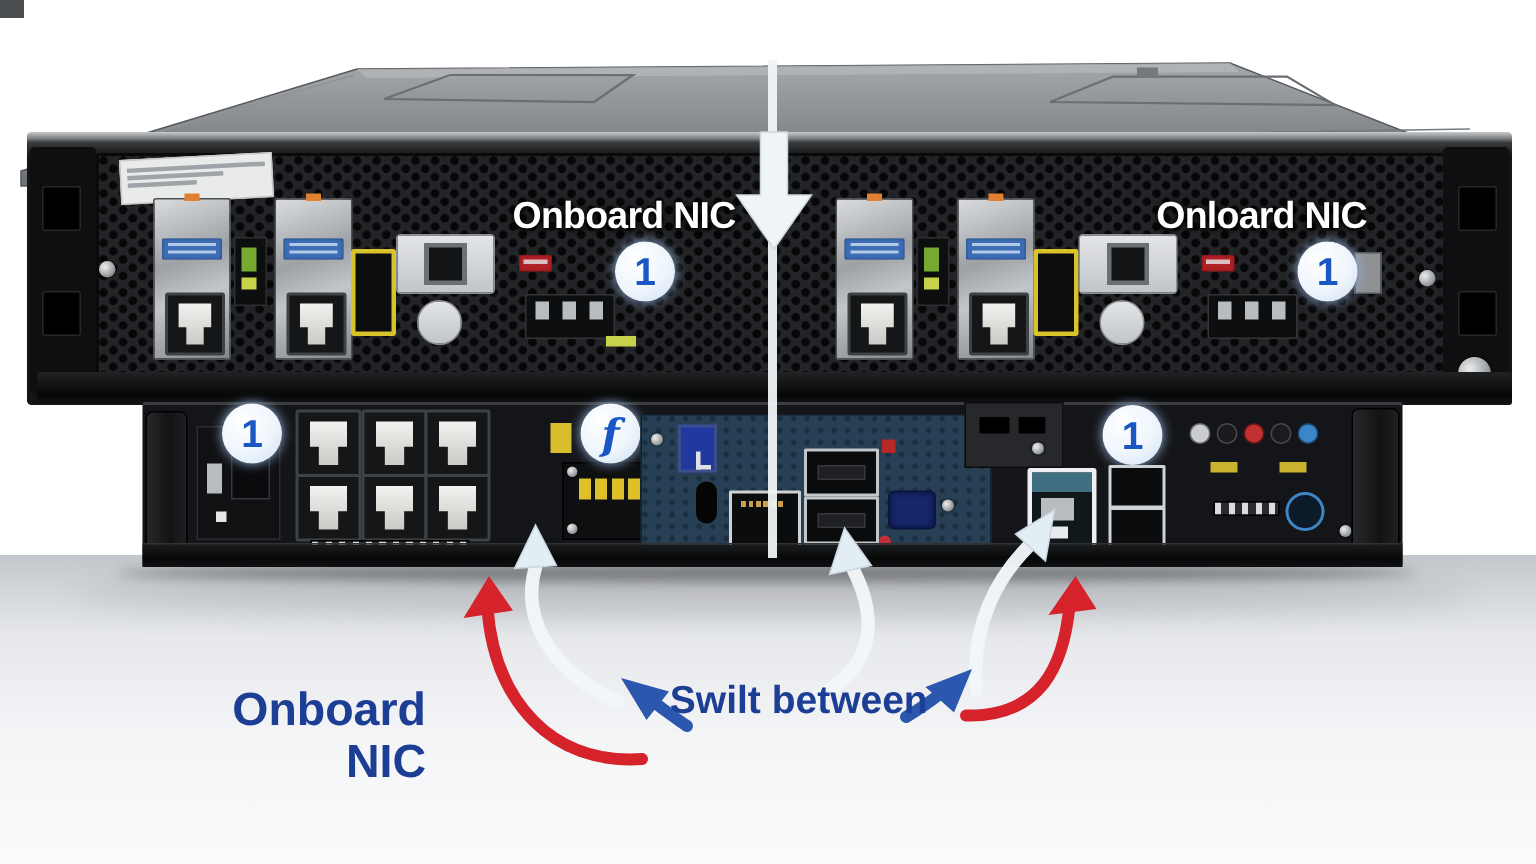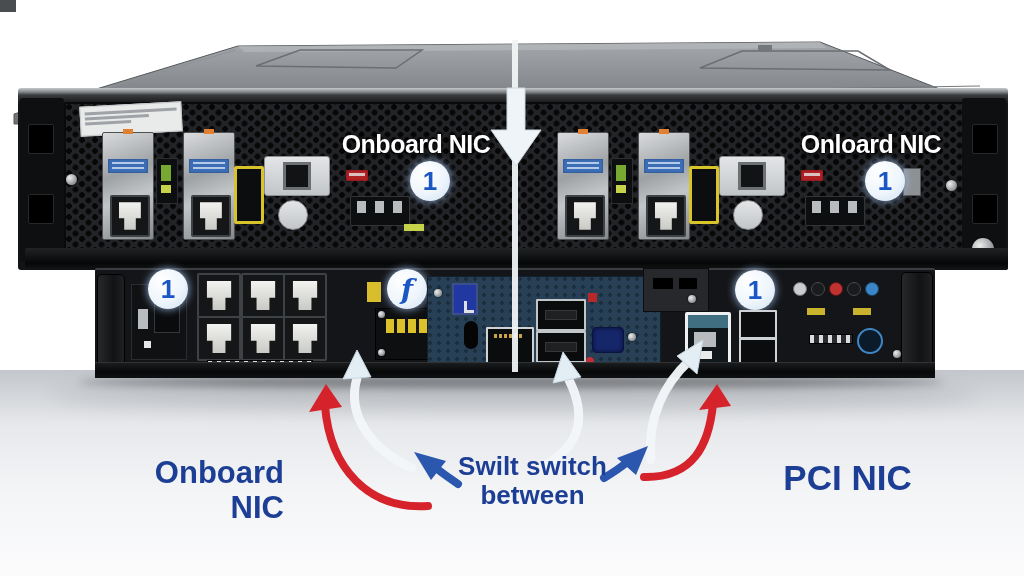--- a/index.html
+++ b/index.html
@@ -205,21 +205,21 @@
     <div class="abs red-chip" style="left:783px;top:82px;width:22px;height:11px">
         <i></i>
       </div>
     <div class="abs dark-conn" style="left:787px;top:108px;width:58px;height:28px">
       <b style="left:6px"></b>
         <b style="left:24px"></b>
         <b style="left:42px"></b>
     </div>
     <div class="abs" style="left:885px;top:80px;width:16px;height:26px;background:#8e9194;border:1px solid #55585b"></div>
 
-    <div class="abs nic-label" style="left:773px;top:42px;width:160px">Onloard NIC</div>
+    <div class="abs nic-label" style="left:743px;top:42px;width:160px">Onloard NIC</div>
     <div class="abs badge" style="left:847px;top:73px">1</div>
   </div>
 
   <div class="abs" style="left:25px;top:248px;width:983px;height:22px;background:linear-gradient(180deg,#202224,#060707 70%,#141517);border-radius:2px"></div>
 
   <div class="abs rear mesh">
     <div class="abs bracket" style="left:2px;top:6px;width:26px;height:96px"></div>
 
     <div class="abs" style="left:36px;top:16px;width:54px;height:74px;background:#101113;border:1px solid #2a2c2e">
       <div class="abs" style="left:6px;top:24px;width:10px;height:20px;background:#b9bcbe"></div>
@@ -345,20 +345,16 @@
     <g>
       <path class="bstroke" d="M 604 478 C 614 472 620 468 626 463"></path>
       <polygon class="bhead" points="648,446 617,458 636,475"></polygon>
     </g>
   </svg>
 
   <div class="abs caption" style="left:94px;top:456px;width:190px;text-align:right;font-size:31px">
     <div>Onboard NIC</div>
   </div>
   <div class="abs caption" style="left:440px;top:452px;width:185px;text-align:center;font-size:26px">
-    <div>Swilt switch</div>
-    <div>between</div>
+    <div>Swilt between</div>
   </div>
-  <div class="abs caption" style="left:775px;top:458px;width:145px;text-align:center;font-size:35px">
-    <div>PCI NIC</div>
-  </div>
 
 </div>
 
 </body></html>

